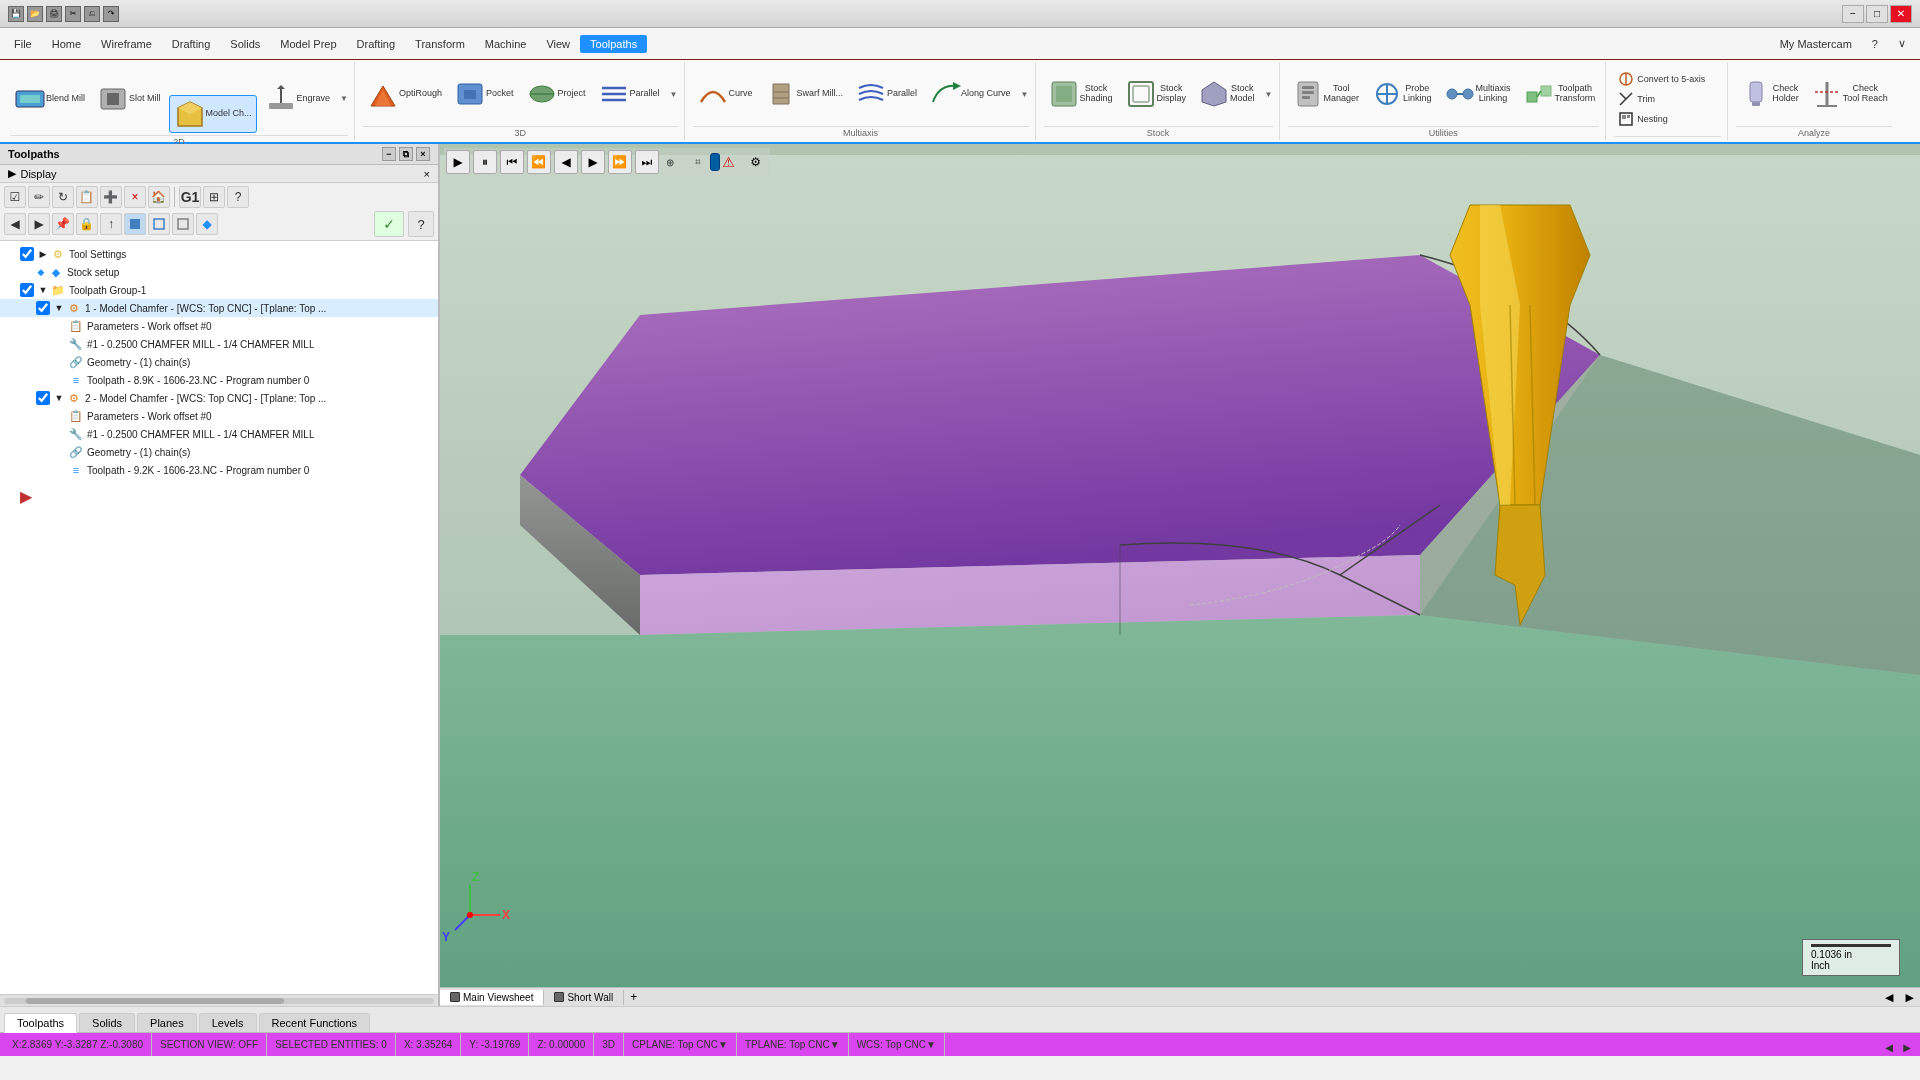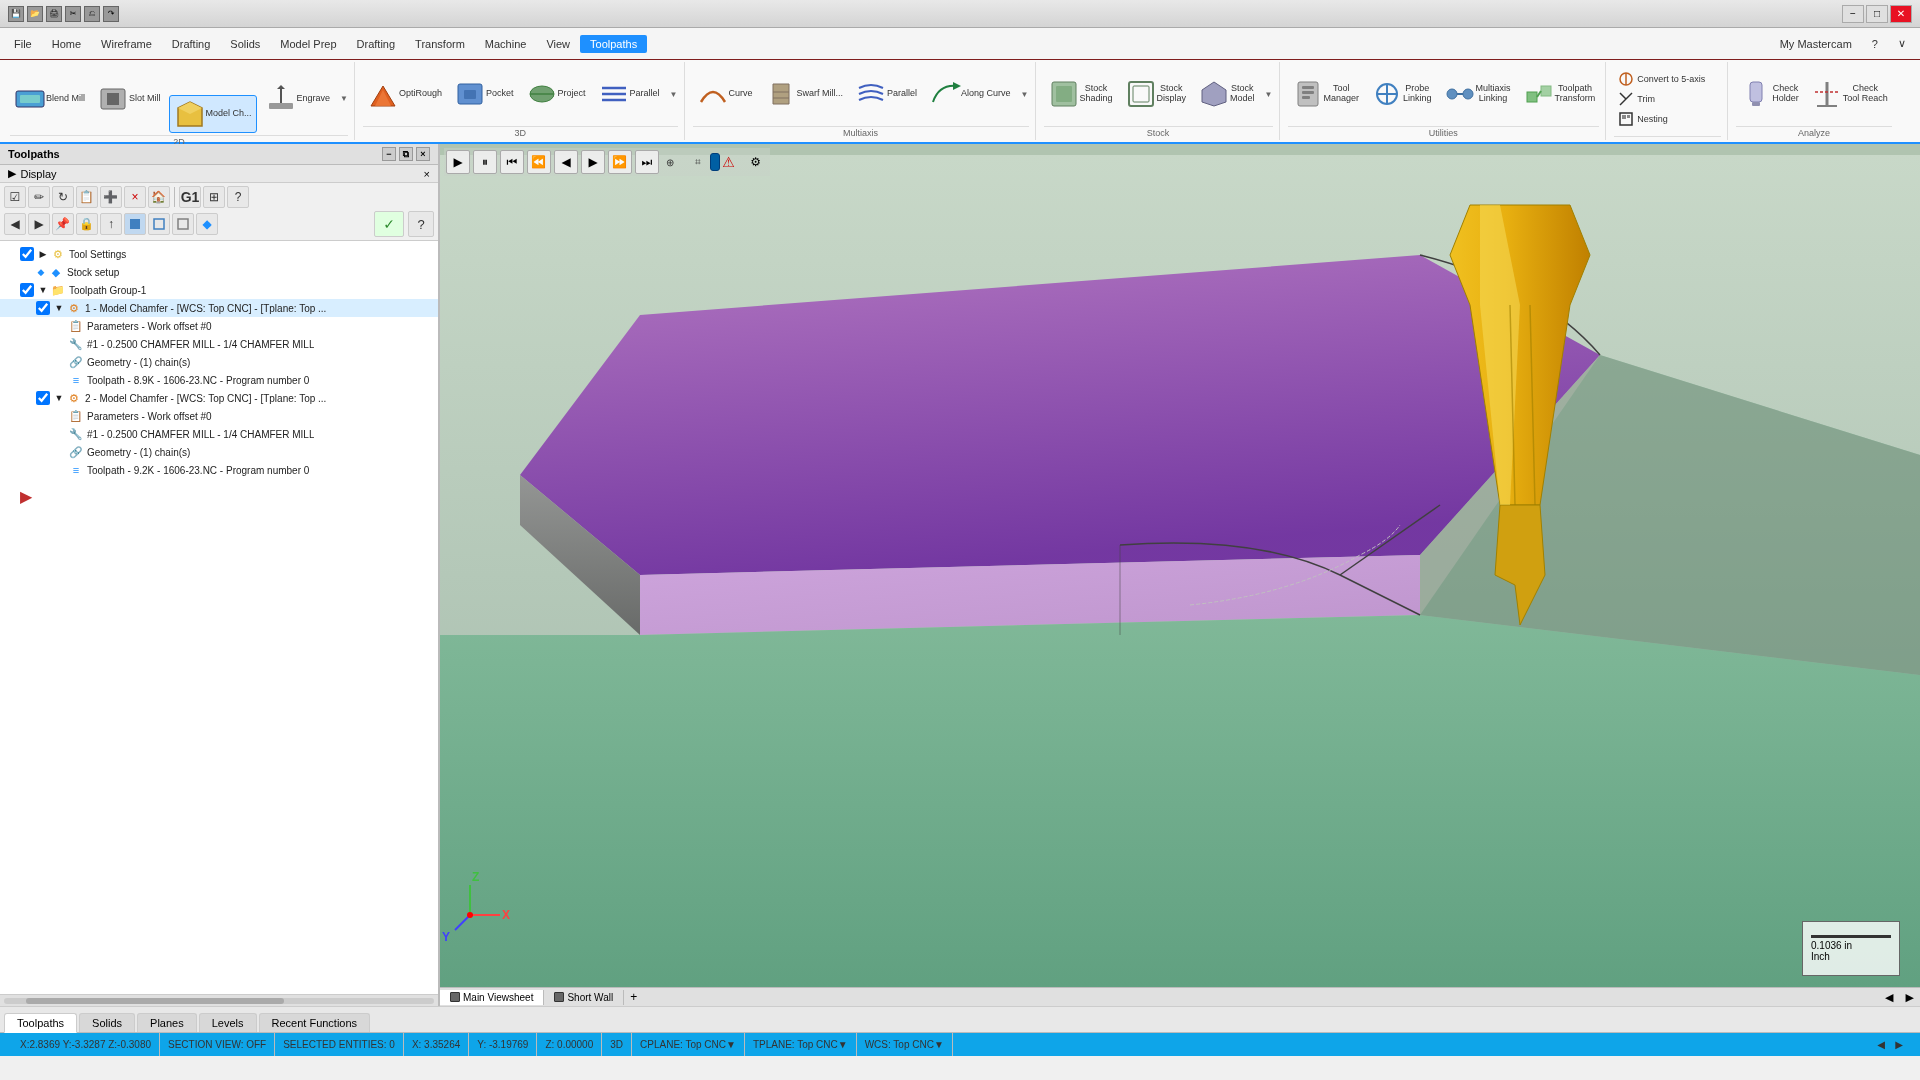--- a/index.html
+++ b/index.html
@@ -211,25 +211,25 @@
 
     
     #scene-container {
       position: absolute;
       top: 0; left: 0; right: 0; bottom: 0;
     }
 
     
     #statusbar {
       height: 24px;
-      background: #0ea5e9;
+      background: #d946ef;
       border-top: 1px solid #bbb;
       display: flex;
-      align-items: center;
-      padding: 0 12px;
+      align-items: flex-end;
+      padding: 0 4px;
       font-size: 10px;
       color: #333;
       gap: 0;
     }
     .status-item {
       padding: 0 8px;
       border-right: 1px solid #bbb;
       height: 100%;
       display: flex;
       align-items: center;
@@ -257,21 +257,21 @@
     }
     .bottom-tab.active { background: white; border-bottom: 1px solid white; margin-bottom: -1px; }
 
     
     #scale-indicator {
       position: absolute;
       bottom: 30px;
       right: 20px;
       background: rgba(255,255,255,0.8);
       border: 1px solid #666;
-      padding: 13px 8px;
+      padding: 4px 8px;
       font-size: 10px;
       pointer-events: none;
     }
 
     
     #viewsheet-tabs {
       position: absolute;
       bottom: 0;
       left: 0;
       display: flex;

